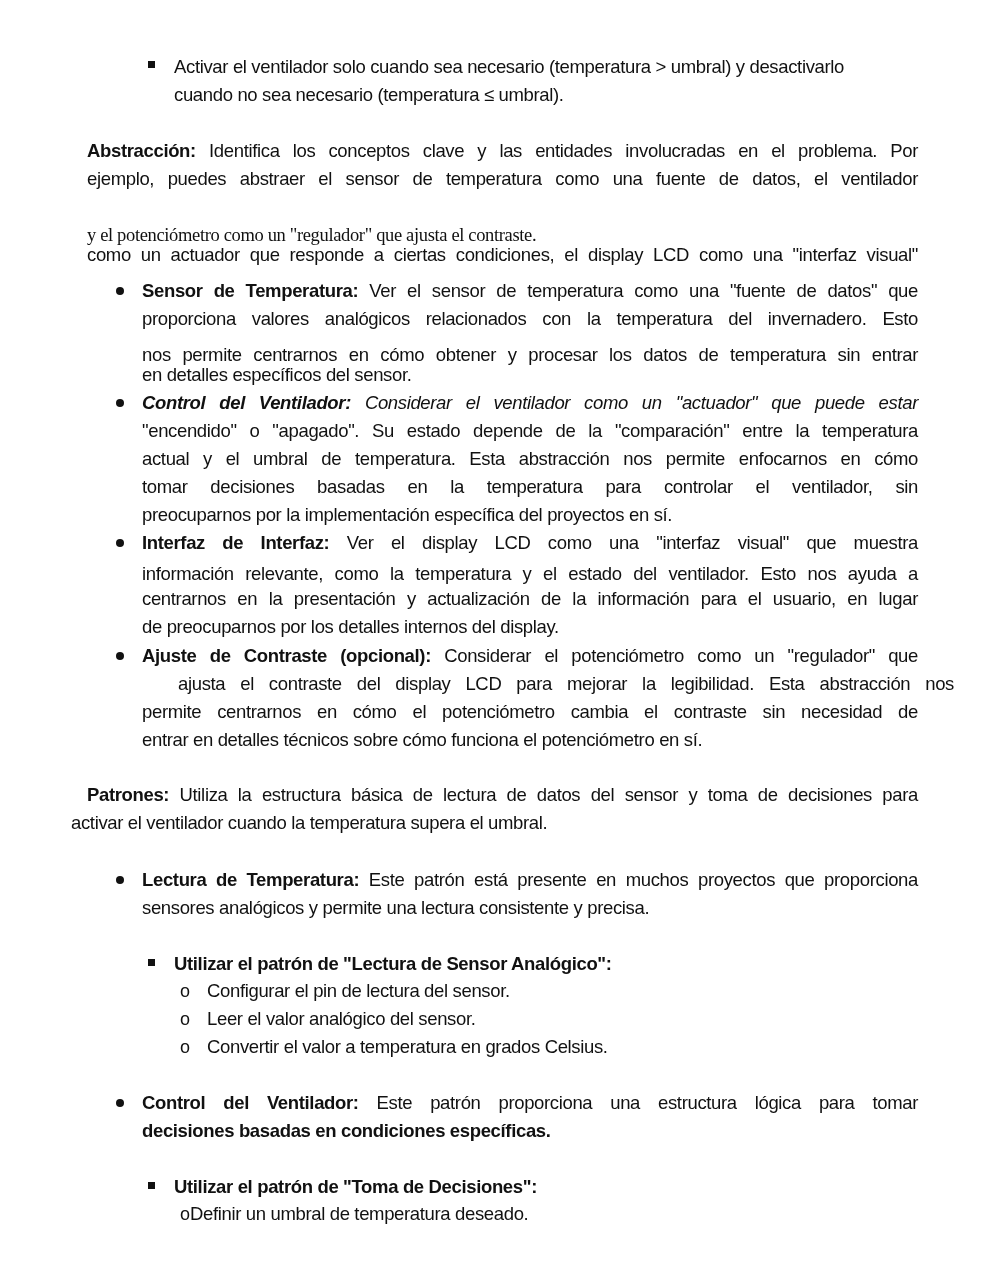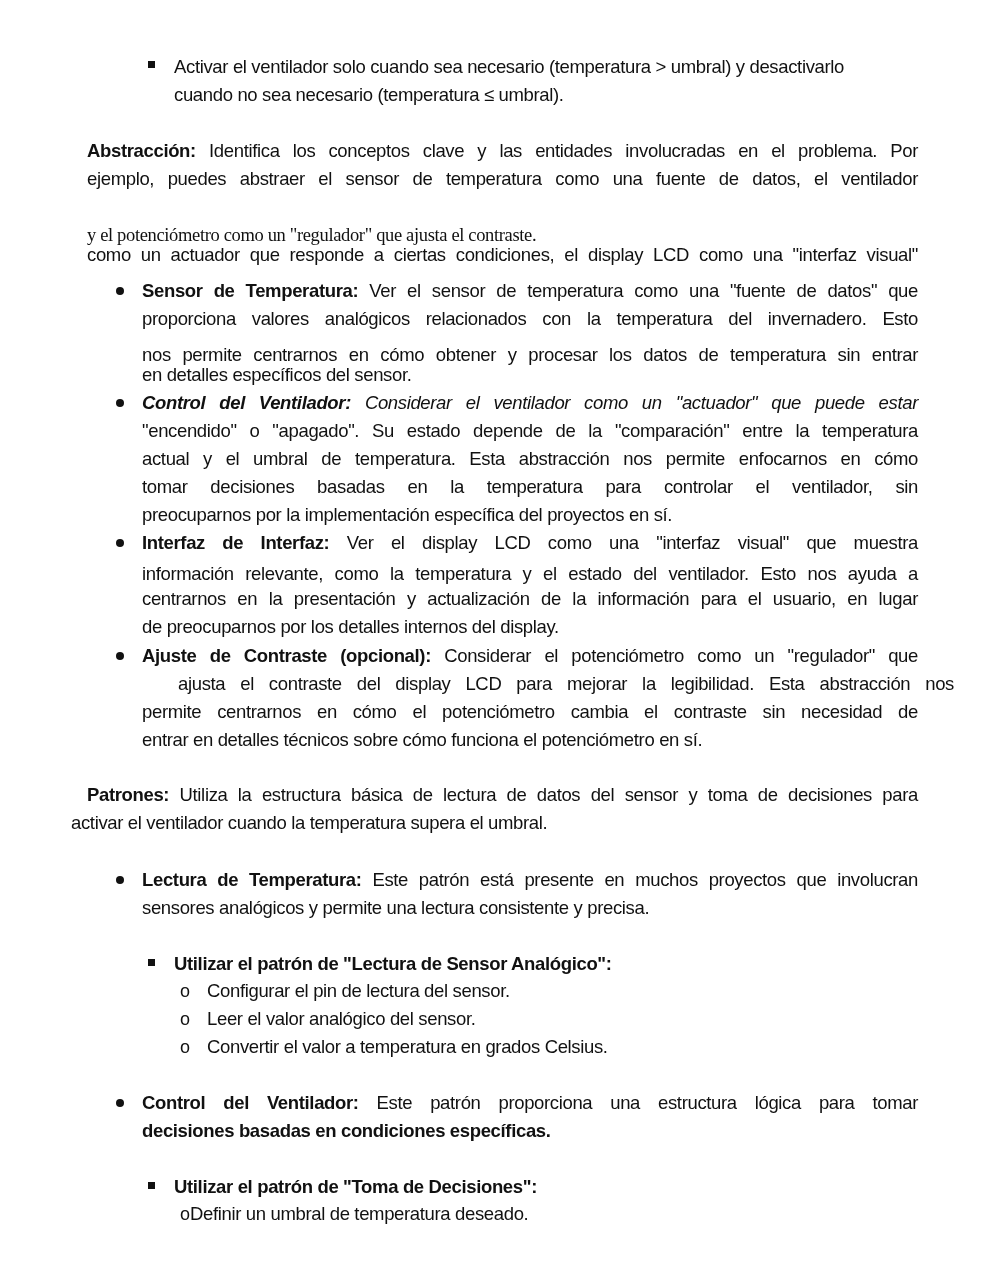--- a/index.html
+++ b/index.html
@@ -58,21 +58,21 @@
 <div class="bullet-dot" style="left:116px; top:652px;"></div>
 <div class="line just" style="left:142px; top:642px; width:776px;"><b>Ajuste de Contraste (opcional):</b><span> Considerar el potenciómetro como un "regulador" que</span></div>
 <div class="line just" style="left:142px; top:670px; width:776px;margin-left:36px;">ajusta el contraste del display LCD para mejorar la legibilidad. Esta abstracción nos</div>
 <div class="line just" style="left:142px; top:698px; width:776px;">permite centrarnos en cómo el potenciómetro cambia el contraste sin necesidad de</div>
 <div class="line" style="left:142px; top:726px;">entrar en detalles técnicos sobre cómo funciona el potenciómetro en sí.</div>
 
 <div class="line just" style="left:87px; top:781px; width:831px;"><b>Patrones:</b><span> Utiliza la estructura básica de lectura de datos del sensor y toma de decisiones para</span></div>
 <div class="line" style="left:71px; top:809px;">activar el ventilador cuando la temperatura supera el umbral.</div>
 
 <div class="bullet-dot" style="left:116px; top:876px;"></div>
-<div class="line just" style="left:142px; top:866px; width:776px;"><b>Lectura de Temperatura:</b><span> Este patrón está presente en muchos proyectos que involucran</span></div>
+<div class="line just" style="left:142px; top:866px; width:776px;"><b>Lectura de Temperatura:</b><span> Este patrón está presente en muchos proyectos que proporciona</span></div>
 <div class="line" style="left:142px; top:894px;">sensores analógicos y permite una lectura consistente y precisa.</div>
 
 <div class="bullet-sq" style="left:148px; top:959px;"></div>
 <div class="line" style="left:174px; top:950px;"><b>Utilizar el patrón de "Lectura de Sensor Analógico":</b></div>
 <div class="bullet-o" style="left:180px; top:977px;">o</div>
 <div class="line" style="left:207px; top:977px;">Configurar el pin de lectura del sensor.</div>
 <div class="bullet-o" style="left:180px; top:1005px;">o</div>
 <div class="line" style="left:207px; top:1005px;">Leer el valor analógico del sensor.</div>
 <div class="bullet-o" style="left:180px; top:1033px;">o</div>
 <div class="line" style="left:207px; top:1033px;">Convertir el valor a temperatura en grados Celsius.</div>

